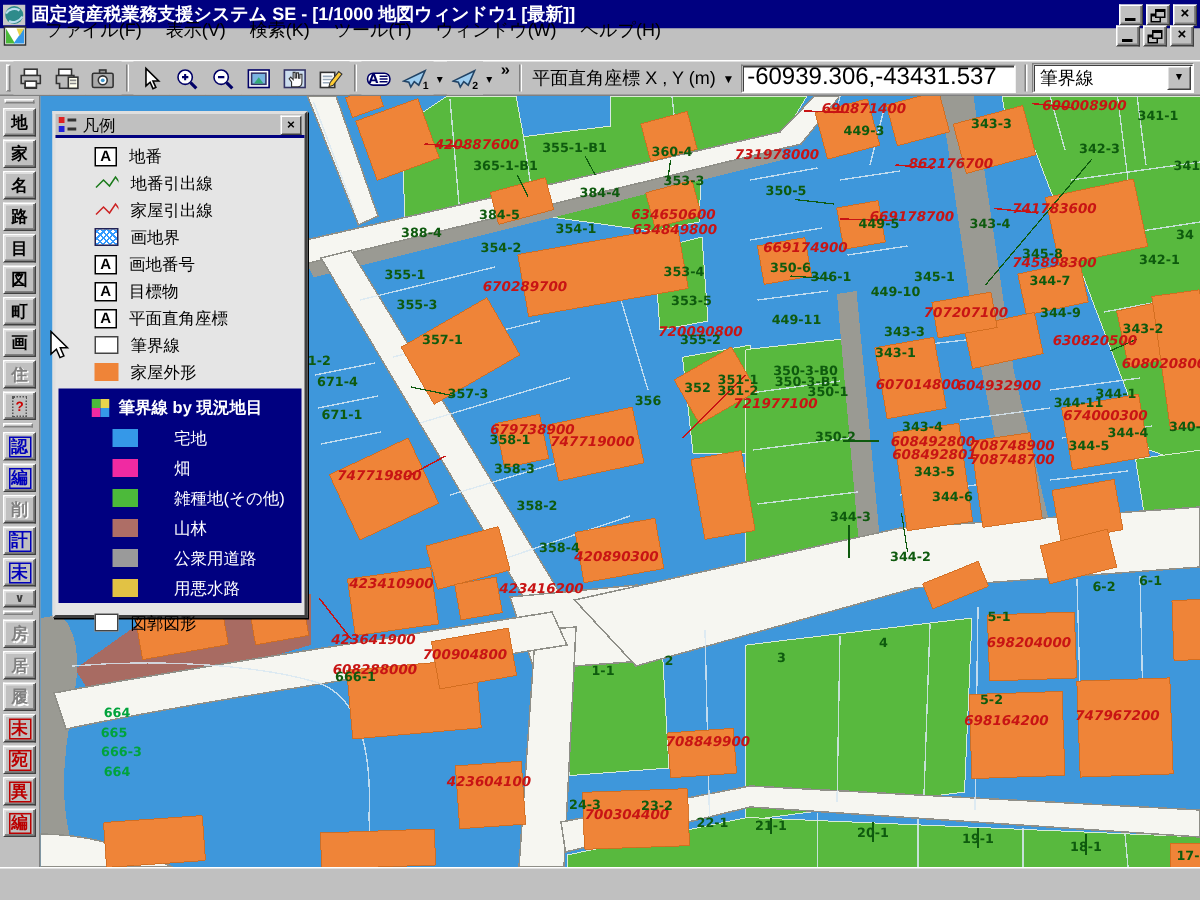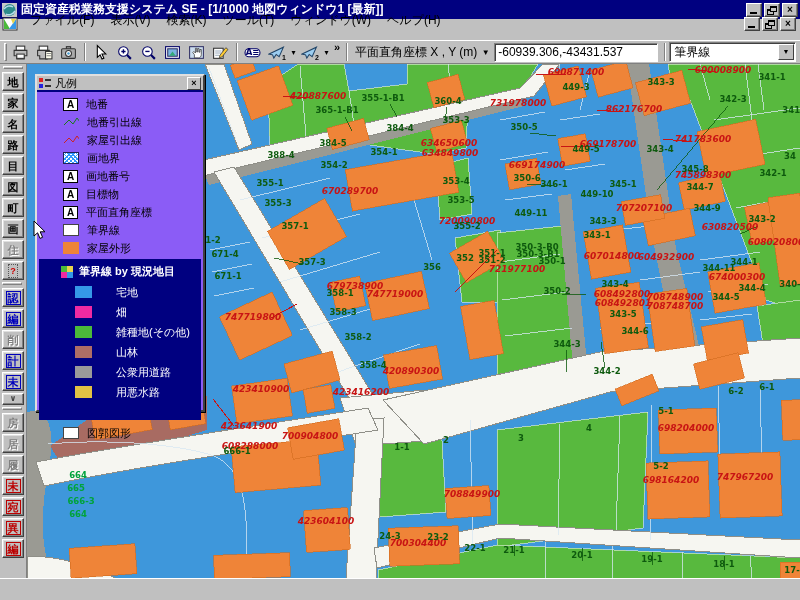--- a/index.html
+++ b/index.html
@@ -29,21 +29,21 @@
   .grip { width:3px; height:18px; border:1px solid; border-color:#fff #808080 #808080 #fff; margin:0 2px; }
   .tbtn { width:24px; height:22px; display:flex; align-items:center; justify-content:center;
     background:#c0c0c0; position:relative; border:1px solid #c0c0c0; }
   .tbtn svg { width:17px; height:17px; }
   .tbtn .num { position:absolute; right:2px; bottom:1px; font-size:7px; font-weight:bold; color:#000; }
   .tsep { width:2px; height:18px; border-left:1px solid #808080; border-right:1px solid #fff; margin:0 3px; }
   .tdrop { font-size:8px; color:#000; width:9px; text-align:center; }
   .overflow-chevron { font-size:11px; font-weight:bold; color:#000; padding:0 3px; align-self:flex-start; }
   .coordlabel { font-size:12px; color:#000; white-space:nowrap; padding:0 4px; display:flex; align-items:center; gap:4px;justify-content:space-between; }
   .coordinput { width:183px; height:19px; background:#fff; border:1px solid; border-color:#808080 #fff #fff #808080;
-    box-shadow:inset 1px 1px 0 #404040; font-size:12px; font-family:"Liberation Sans",sans-serif; padding:0 3px; }
+    box-shadow:inset 1px 1px 0 #404040; font-size:16px; font-family:"Liberation Sans",sans-serif; padding:0 3px; }
   .combo { width:142px; height:20px; background:#fff; border:1px solid; border-color:#808080 #fff #fff #808080;
     box-shadow:inset 1px 1px 0 #404040; display:flex; align-items:center; margin-right:4px; }
   .combo .cval { flex:1; font-size:12px; padding-left:4px; }
   .combo .cbtn { width:16px; height:16px; margin-right:1px; background:#c0c0c0; border:1px solid;
     border-color:#fff #404040 #404040 #fff; font-size:7px; text-align:center; line-height:14px; }
 
   
   .sidebar { position:absolute; left:0; top:64px; width:27px; height:514px; background:#c0c0c0;
     border-right:1px solid #808080; display:flex; flex-direction:column; align-items:center; }
   .vgrip { width:20px; height:3px; border:1px solid; border-color:#fff #808080 #808080 #fff; margin:2px 0 3px 0; }
@@ -66,37 +66,37 @@
   .proad { fill:var(--road-white); stroke:#8f8f88; stroke-width:1; }
   .bld { fill:var(--map-orange); stroke:#d06b1e; stroke-width:.6; }
   .bnd { fill:none; stroke:#d8e8f2; stroke-width:.9; opacity:.85; }
   .rled { fill:none; stroke:#c81414; stroke-width:1; }
   .gled { fill:none; stroke:#0E5A0E; stroke-width:.8; }
   .rc { fill:var(--code-red); font-size:9px; font-weight:bold; font-style:italic; text-anchor:middle; }
   .pn { fill:var(--parcel-green); font-size:8.5px; font-weight:bold; text-anchor:middle; }
   .bn { fill:var(--bright-green); font-size:8.5px; font-weight:bold; text-anchor:middle; }
 
   
-  .legend { position:absolute; left:35px; top:74px; width:170px; height:338px; background:#8b5cf6;
+  .legend { position:absolute; left:35px; top:74px; width:170px; height:338px; background:#e5e5e5;
     border:2px solid; border-color:#dfdfdf #404040 #404040 #dfdfdf; box-shadow:1px 1px 0 #000; }
   .ltitle { height:16px; background:#c0c0c0; display:flex; align-items:center; padding:0 2px;
     border-bottom:2px solid #000080; }
   .ltitle .ltext { font-size:11px; margin-left:4px; }
   .lclose { margin-left:auto; width:14px; height:13px; background:#c0c0c0; border:1px solid;
     border-color:#fff #404040 #404040 #fff; font-size:9px; line-height:11px; text-align:center; font-weight:bold; }
   .litems { padding-top:3px; }
   .lrow { height:18px; display:flex; align-items:center; padding-left:26px; gap:8px; font-size:11px; color:#000; }
   .sw { width:16px; height:12px; display:inline-flex; align-items:center; justify-content:center; flex:none; }
   .sw.abox { background:#fff; border:1px solid #000; font-size:10px; font-weight:bold; width:15px; height:13px; }
   .sw.wbox { background:#fff; border:1px solid #444; }
   .sw.obox { background:var(--map-orange); }
   .sw.hatch { border:1px solid #225; background:
      repeating-linear-gradient(45deg,#39f 0 1px,transparent 1px 3px),
      repeating-linear-gradient(-45deg,#39f 0 1px,#fff 1px 3px); }
-  .lgroup { background:#000080; margin:2px 2px 0 2px; padding:2px 0 18px 0; }
+  .lgroup { background:#000080; margin:2px 2px 0 2px; padding:2px 0 0 0; }
   .lghead { display:flex; align-items:center; gap:6px; color:#fff; font-size:11px; font-weight:bold; padding:3px 0 3px 22px; }
   .lgrow { height:20px; display:flex; align-items:center; padding-left:36px; gap:24px; font-size:11px; color:#fff; }
   .lgrow .csw { width:17px; height:12px; flex:none; }
   .lfoot { height:18px; display:flex; align-items:center; padding-left:26px; gap:8px; font-size:11px; margin-top:4px; }
 
   .statusbar { position:absolute; left:0; top:578px; width:800px; height:22px; background:#c0c0c0; border-top:1px solid #fff; }
   .cursor { position:absolute; left:33px; top:220px; z-index:30; }
 </style>
 </head>
 <body>

